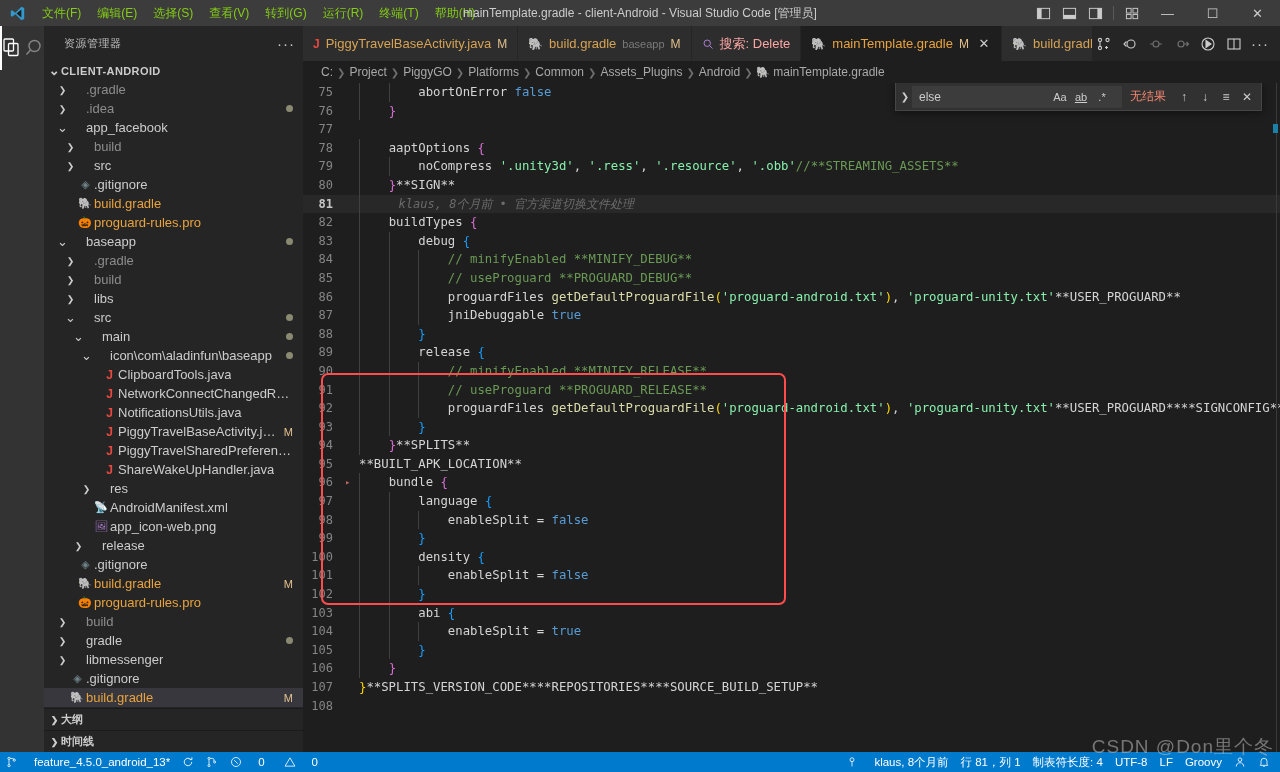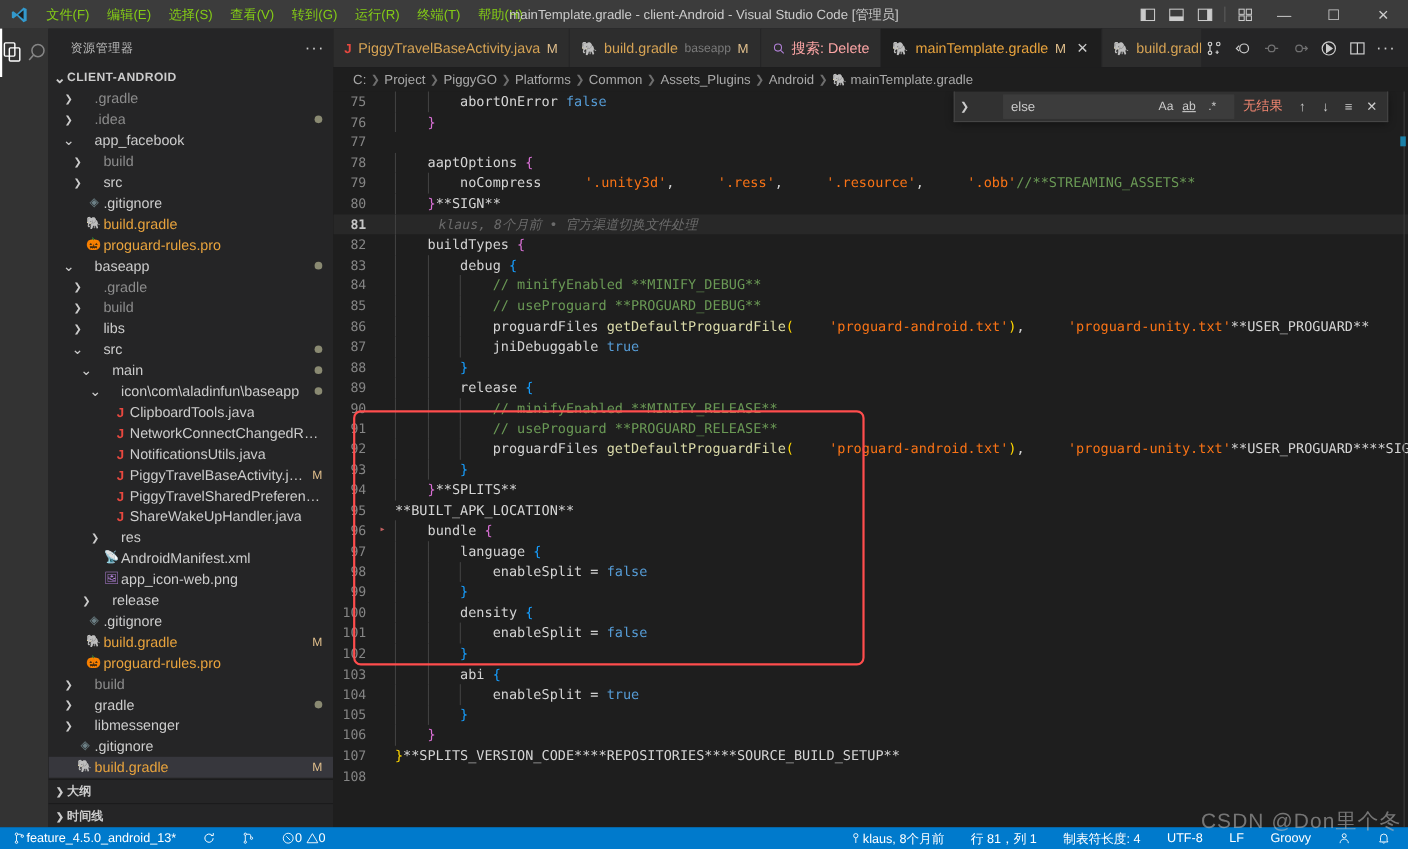--- a/index.html
+++ b/index.html
@@ -142,21 +142,21 @@
   .gut {
     width: 48px; flex: 0 0 48px; text-align: right; padding-right: 18px;
     color: #858585; font-size: 12px; user-select: none;
   }
   .gut.cur { color: #c6c6c6; }
   .ctext { flex: 1 1 auto; padding-left: 8px; color: #d4d4d4; position: relative; }
 
   
   .t-kw    { color: #569cd6; }
   .t-fn    { color: #dcdcaa; }
-  .t-str   { color: #f97316; margin-left: 32px; }
+  .t-str   { color: #86efac; }
   .t-com   { color: #6a9955; }
   .t-id    { color: #d4d4d4; }
   .t-brace { color: #da70d6; }
   .t-brace2{ color: #179fff; }
   .t-brace3{ color: #ffd700; }
   .t-punct { color: #d4d4d4; }
 
   .indent-guide {
     position: absolute; top: 0; bottom: 0; width: 1px; background: #404040;
   }
@@ -178,40 +178,39 @@
     background: #313131; border: 1px solid #454545; border-top: none;
     box-shadow: 0 2px 8px rgba(0,0,0,.45);
     height: 28px; display: flex; align-items: center; padding: 0 4px 0 2px;
     font-size: 12px;
   }
   .find-toggle { width: 14px; text-align: center; color: #cccccc; font-size: 10px; }
   .find-input {
     width: 210px; height: 22px; background: #3c3c3c; border: 1px solid #3c3c3c;
     color: #cccccc; font-size: 12px; display: flex; align-items: center; padding: 0 6px;
     position: relative;
-    margin-left: 28px;
   }
   .find-opts { margin-left: auto; display: flex; gap: 3px; align-items: center; padding-right: 4px; }
   .find-opt { width: 18px; height: 18px; display:flex; align-items:center; justify-content:center;
               color: #cccccc; font-size: 11px; }
   .find-msg { color: #f48771; font-size: 12px; margin: 0 8px; white-space: nowrap; }
   .find-btns { display: flex; gap: 1px; align-items: center; }
   .find-btn { width: 20px; height: 20px; display:flex; align-items:center; justify-content:center;
               color: #cccccc; font-size: 12px; }
 
   .scroll-deco { position: absolute; right: 0; top: 0; width: 14px; bottom: 0; }
 
   
   .statusbar {
     height: 20px; flex: 0 0 20px; background: #007acc; display: flex; align-items: center;
     font-size: 11.5px; color: #ffffff; position: relative;
   }
   .sb-left { display: flex; align-items: center; }
   .sb-right { margin-left: auto; display: flex; align-items: center; padding-right: 4px; }
-  .sb-item { padding: 0 12px; height: 20px; display: flex; align-items: center; gap: 0; white-space: nowrap; }
+  .sb-item { padding: 0 6px; height: 20px; display: flex; align-items: center; gap: 16px; white-space: nowrap; }
   .sb-item svg { width: 12px; height: 12px; }
 
   .watermark {
     position: absolute; right: 6px; bottom: 12px; color: rgba(190,190,190,.55);
     font-size: 19px; letter-spacing: 1px; z-index: 50; pointer-events: none;
     font-family: "Liberation Sans", sans-serif;
   }
 </style>
 </head>
 <body>

